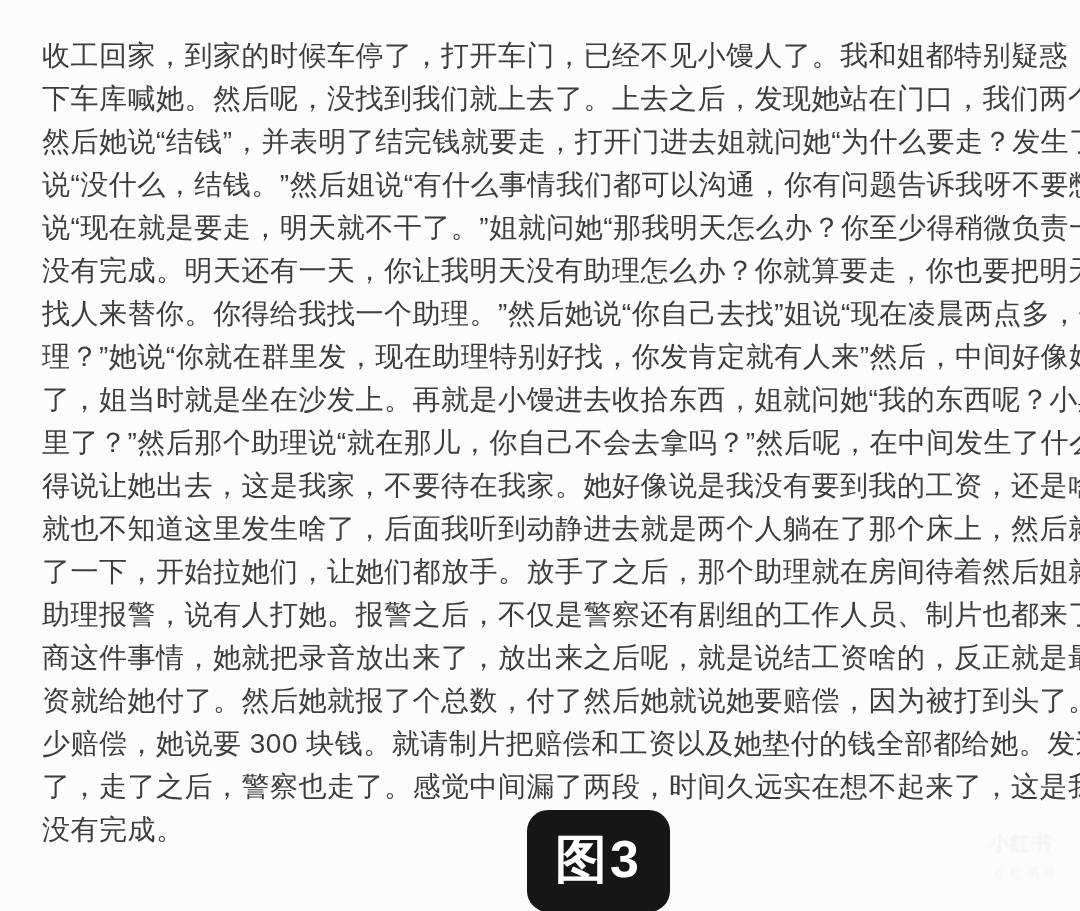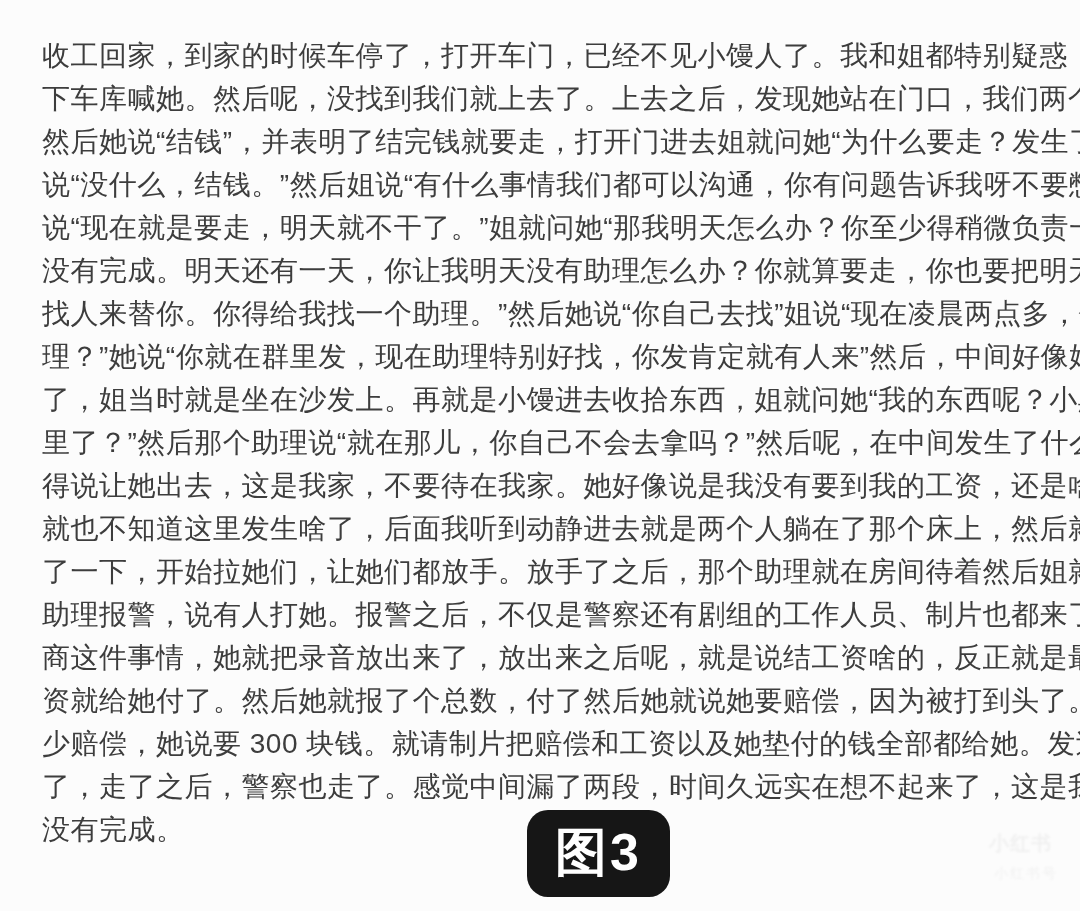--- a/index.html
+++ b/index.html
@@ -39,21 +39,21 @@
   }
   .text-line:last-child {
     text-align-last: left;
   }
   
   .figure-badge {
     position: absolute;
     left: 527px;
     top: 810px;
     width: 143px;
-    height: 87px;
+    height: 102px;
     background: #161616;
     border-radius: 21px;
     display: flex;
     align-items: center;
     justify-content: center;
   }
   .figure-badge-label {
     color: #ffffff;
     font-size: 52px;
     font-weight: bold;

